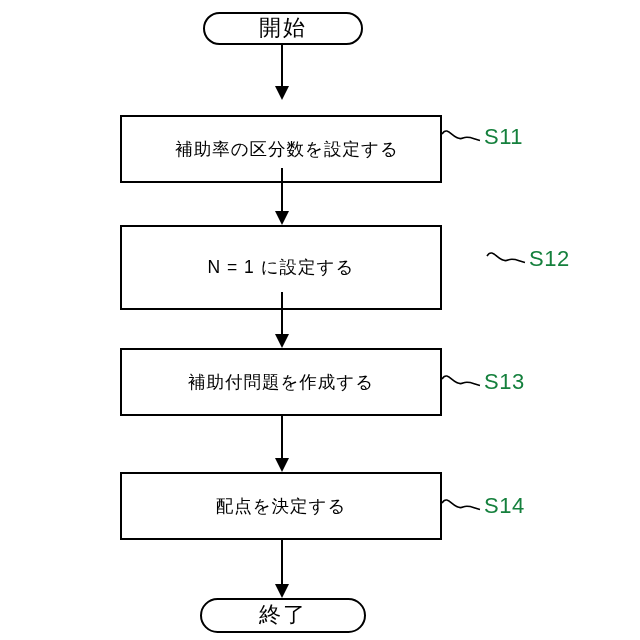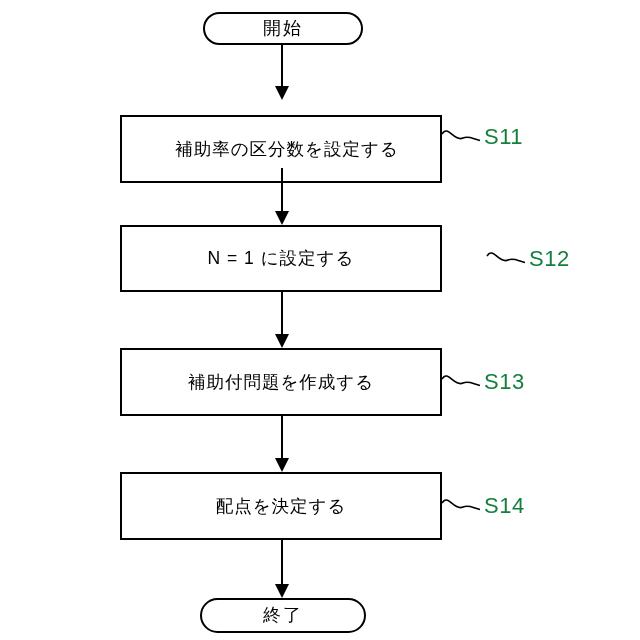--- a/index.html
+++ b/index.html
@@ -21,21 +21,21 @@
     box-sizing: border-box;
     border: 2.5px solid #000000;
     background: #ffffff;
     display: flex;
     align-items: center;
     justify-content: center;
     text-align: center;
   }
   .terminal {
     border-radius: 999px;
-    font-size: 18px;
+    font-size: 22px;
     letter-spacing: 2px;
   }
   .process {
     left: 120px;
     width: 322px;
     height: 68px;
     font-size: 17.5px;
     letter-spacing: 1px;
   }
   .node span {
@@ -103,21 +103,21 @@
       <path d="M1,8 C7,-2 13,16 22,12 C28,9.5 32,13 39,14.5" fill="none" stroke="#000000" stroke-width="1.6"></path>
     </svg>
     <span class="step-id">S11</span>
   </div>
 
   <div class="arrow" style="top:168px; height:57px;">
     <div class="arrow-line"></div>
     <div class="arrow-head"></div>
   </div>
 
-  <div class="node process" style="top:225px; height:67px;">
+  <div class="node process" style="top:225px; height:85px;">
     <span>N = 1 に設定する</span>
   </div>
   <div class="step-label" style="top:244px;padding-left:45px;">
     <svg class="squiggle" width="40" height="22" viewBox="0 0 40 22">
       <path d="M1,8 C7,-2 13,16 22,12 C28,9.5 32,13 39,14.5" fill="none" stroke="#000000" stroke-width="1.6"></path>
     </svg>
     <span class="step-id">S12</span>
   </div>
 
   <div class="arrow" style="top:292px; height:56px;">

